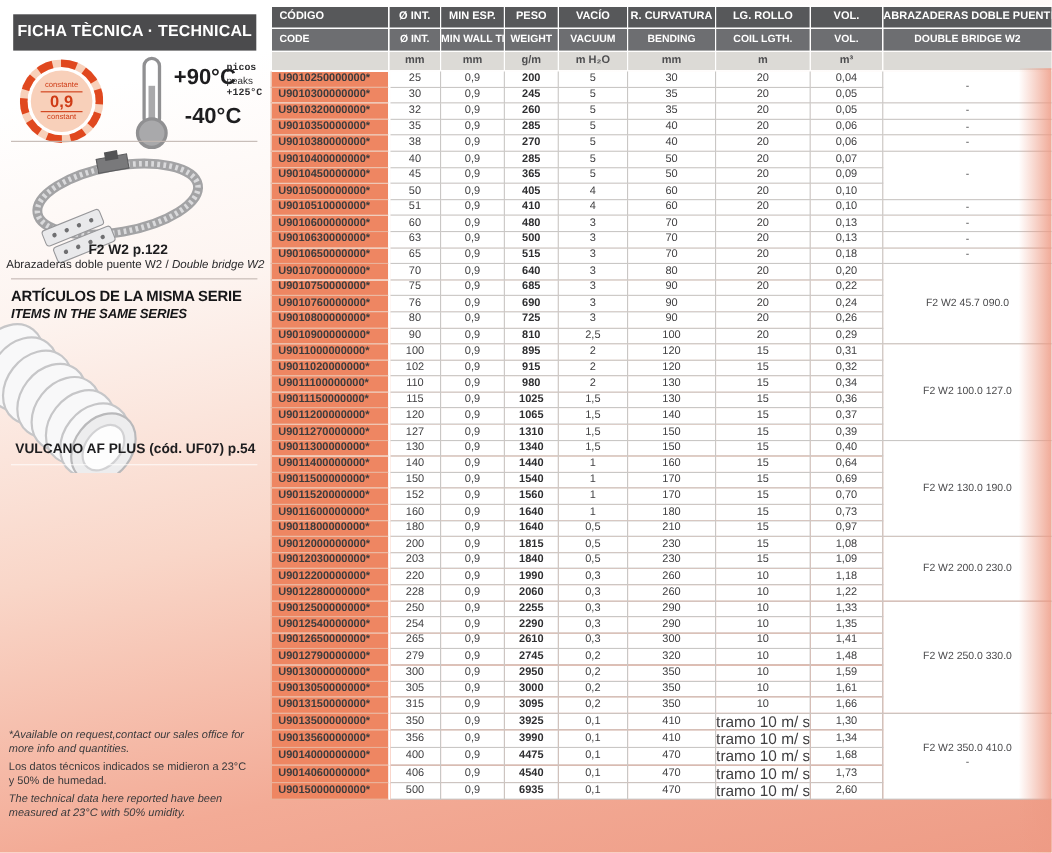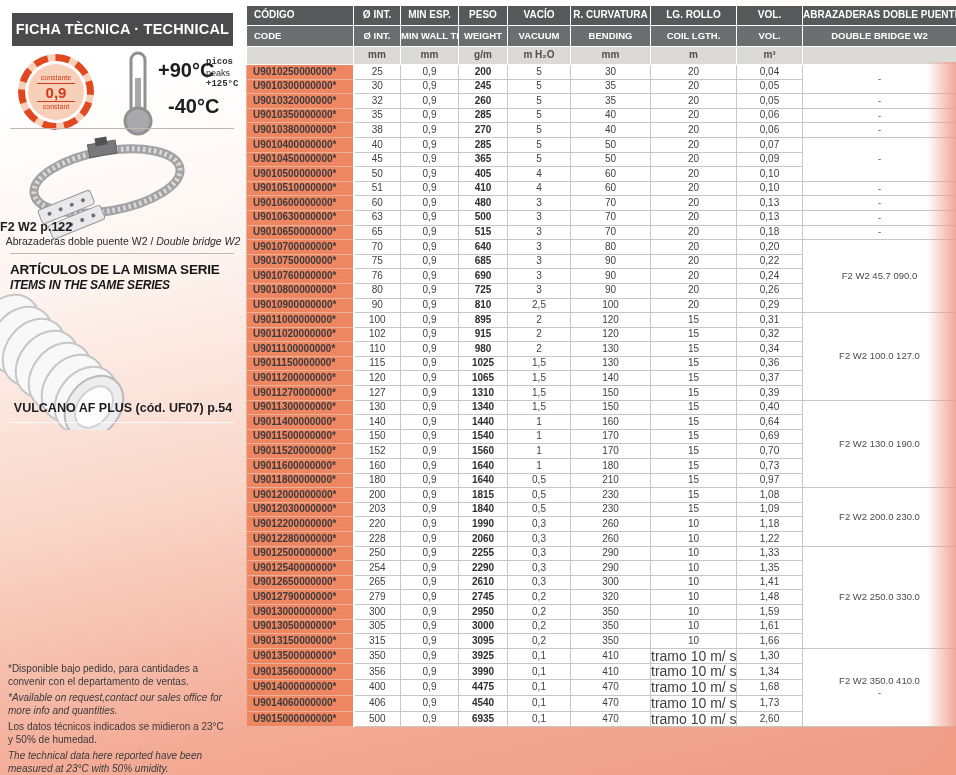--- a/index.html
+++ b/index.html
@@ -20,21 +20,21 @@
   .thermo{left:120px;top:50px;}
   .t-max{left:158px;top:59px;font-size:20px;font-weight:bold;color:#1d1d1f;}
   .t-min{left:168px;top:95px;font-size:20px;font-weight:bold;color:#1d1d1f;}
   .peaks{left:206px;top:57px;font-size:9px;color:#2e2e30;line-height:11px;}
   .peaks .p1{font-weight:bold;font-family:Liberation Mono, monospace;}
   .divider{border-top:1px solid #c2b7b2;height:0;}
   .d1{left:10px;top:128px;width:224px;}
   .d2{left:10px;top:253px;width:224px;}
   .d3{left:10px;top:422px;width:224px;border-top-color:rgba(255,255,255,.85);}
   .clamp{left:12px;top:136px;}
-  .f2ref{left:0;top:220px;width:233px;text-align:left;font-weight:bold;font-size:12.5px;color:#1d1d1f;}
+  .f2ref{left:0;top:220px;width:233px;text-align:center;font-weight:bold;font-size:12.5px;color:#1d1d1f;}
   .clampcap{left:0;top:235px;width:246px;text-align:center;font-size:10.5px;color:#2a2a2c;}
   .clampcap em{font-style:italic;}
   .series-h1{left:10px;top:262px;font-weight:bold;font-size:13.5px;color:#161618;letter-spacing:-.2px;}
   .series-h2{left:10px;top:278px;font-weight:bold;font-style:italic;font-size:12px;color:#161618;letter-spacing:-.2px;text-align:right;}
   .hose{left:-6px;top:290px;}
   .vulcano{left:0;top:401px;width:246px;text-align:center;font-weight:bold;font-size:12.5px;color:#1d1d1f;}
   .notes{left:8px;top:663px;width:220px;font-size:10px;color:#3a3a3c;line-height:12.5px;}
   .notes p{margin:0 0 4px 0;}
   .notes p.it{font-style:italic;}
   
@@ -127,21 +127,20 @@
         <ellipse transform="rotate(-52 92 110)" cx="92" cy="110" rx="36" ry="28"></ellipse>
       </g>
       <ellipse transform="rotate(-52 100 117)" cx="100" cy="117" rx="34" ry="26" fill="#ededee" stroke="#b9b9bb" stroke-width="2"></ellipse>
       <ellipse transform="rotate(-52 100 117)" cx="100" cy="117" rx="23" ry="16" fill="#fdfdfd" stroke="#d2d2d4" stroke-width="2"></ellipse>
     </svg>
 
     <div class="sb-abs vulcano">VULCANO AF PLUS (cód. UF07) p.54</div>
     <div class="sb-abs divider d3"></div>
 
     <div class="sb-abs notes">
-      <p>*Disponible bajo pedido, para cantidades a convenir con el departamento de ventas.</p>
       <p class="it">*Available on request,contact our sales office for more info and quantities.</p>
       <p>Los datos técnicos indicados se midieron a 23°C y 50% de humedad.</p>
       <p class="it">The technical data here reported have been measured at 23°C with 50% umidity.</p>
     </div>
   </aside>
 
   <div class="tablewrap">
     <table>
       <colgroup>
         <col style="width:107px">

